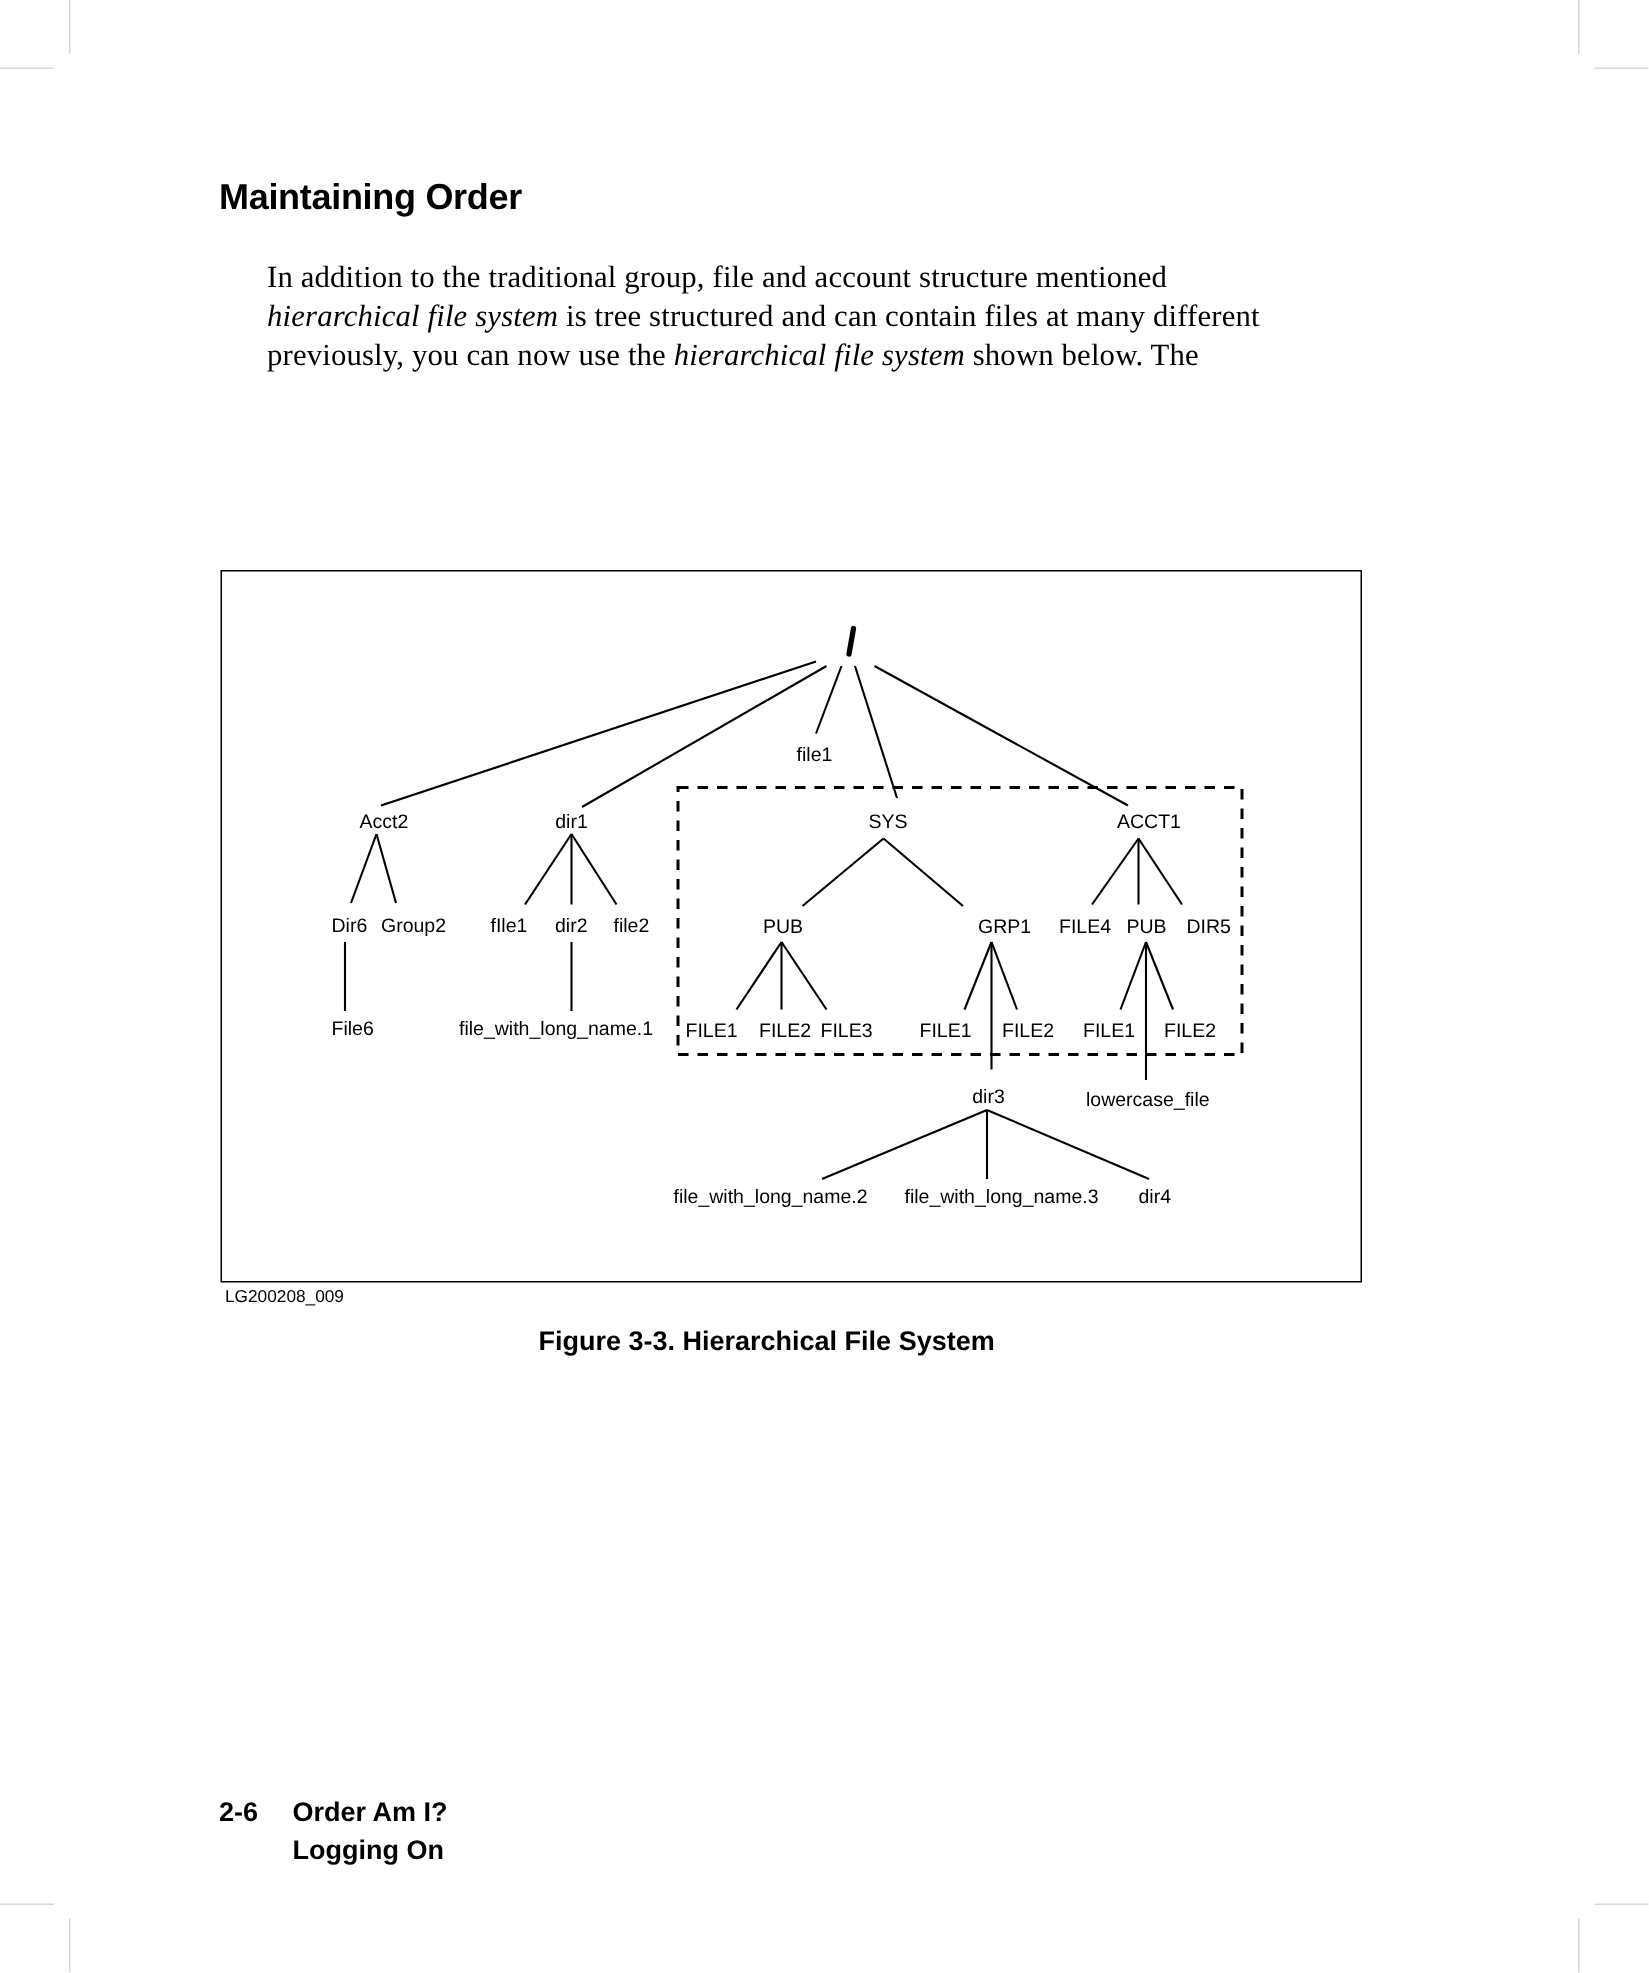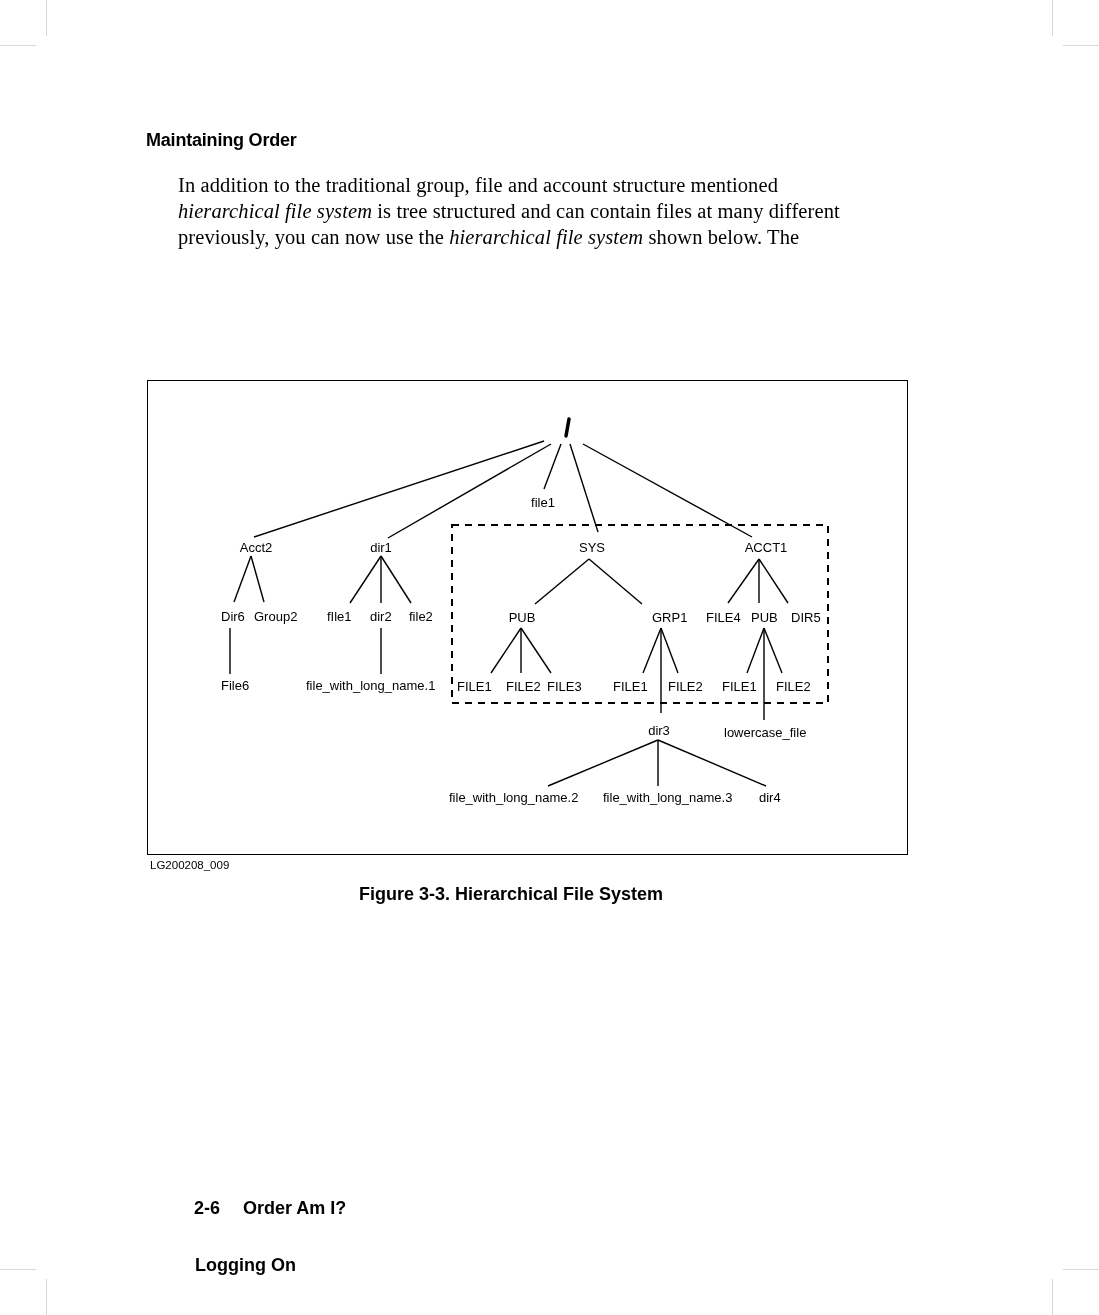--- a/index.html
+++ b/index.html
@@ -1,30 +1,30 @@
 <!DOCTYPE html>
 <html><head>
 <meta charset="utf-8">
 <style>
   html, body { margin: 0; padding: 0; background: #ffffff; }
   body { width: 1099px; height: 1315px; position: relative; overflow: hidden; color: #000; }
   .crop { position: absolute; background: #d8d8d8; }
-  .section-heading { position: absolute; left: 146px; top: 130px; font-family: "Liberation Sans", sans-serif; font-weight: bold; font-size: 18px; letter-spacing: -0.2px; }
+  .section-heading { position: absolute; left: 146px; top: 118px; font-family: "Liberation Sans", sans-serif; font-weight: bold; font-size: 24px; letter-spacing: -0.2px; }
   .body-para { position: absolute; left: 146px; top: 172px; width: 780px; font-family: "Liberation Serif", serif; font-size: 20.5px; line-height: 26px; letter-spacing: 0.1px; margin-left: 32px; }
   .body-para .line { display: block; white-space: nowrap; }
   .body-para em { font-style: italic; }
   .figure-frame { position: absolute; left: 147px; top: 380px; width: 761px; height: 475px; border: 1.5px solid #000; box-sizing: border-box; }
   svg.diagram { position: absolute; left: 0; top: 0; width: 1099px; height: 1315px; pointer-events: none; }
   svg.diagram text { font-family: "Liberation Sans", sans-serif; font-size: 13px; fill: #000; }
   svg.diagram line { stroke: #000; stroke-width: 1.4; }
   .fig-id { position: absolute; left: 150px; top: 859px; font-family: "Liberation Sans", sans-serif; font-size: 11.5px; text-align: center; }
   .fig-caption { position: absolute; left: 359px; top: 884px; font-family: "Liberation Sans", sans-serif; font-weight: bold; font-size: 18px; }
   .footer { position: absolute; left: 146px; top: 1196px; font-family: "Liberation Sans", sans-serif; font-weight: bold; font-size: 18px; line-height: 25px; }
-  .footer .pg { display: inline-block; width: 49px; margin-left: 48px; }
-  .footer .l2 { padding-left: 49px; display: block; margin-top: 32px; }
+  .footer .pg { display: inline-block; width: 49px; }
+  .footer .l2 { padding-left: 49px; display: block; }
 </style>
 </head>
 <body>
 
 <div class="crop" style="left:46px;top:0;width:1px;height:36px;"></div>
 <div class="crop" style="left:0;top:45px;width:36px;height:1px;"></div>
 <div class="crop" style="left:1052px;top:0;width:1px;height:36px;"></div>
 <div class="crop" style="left:1063px;top:45px;width:36px;height:1px;"></div>
 <div class="crop" style="left:46px;top:1279px;width:1px;height:36px;"></div>
 <div class="crop" style="left:0;top:1269px;width:36px;height:1px;"></div>

